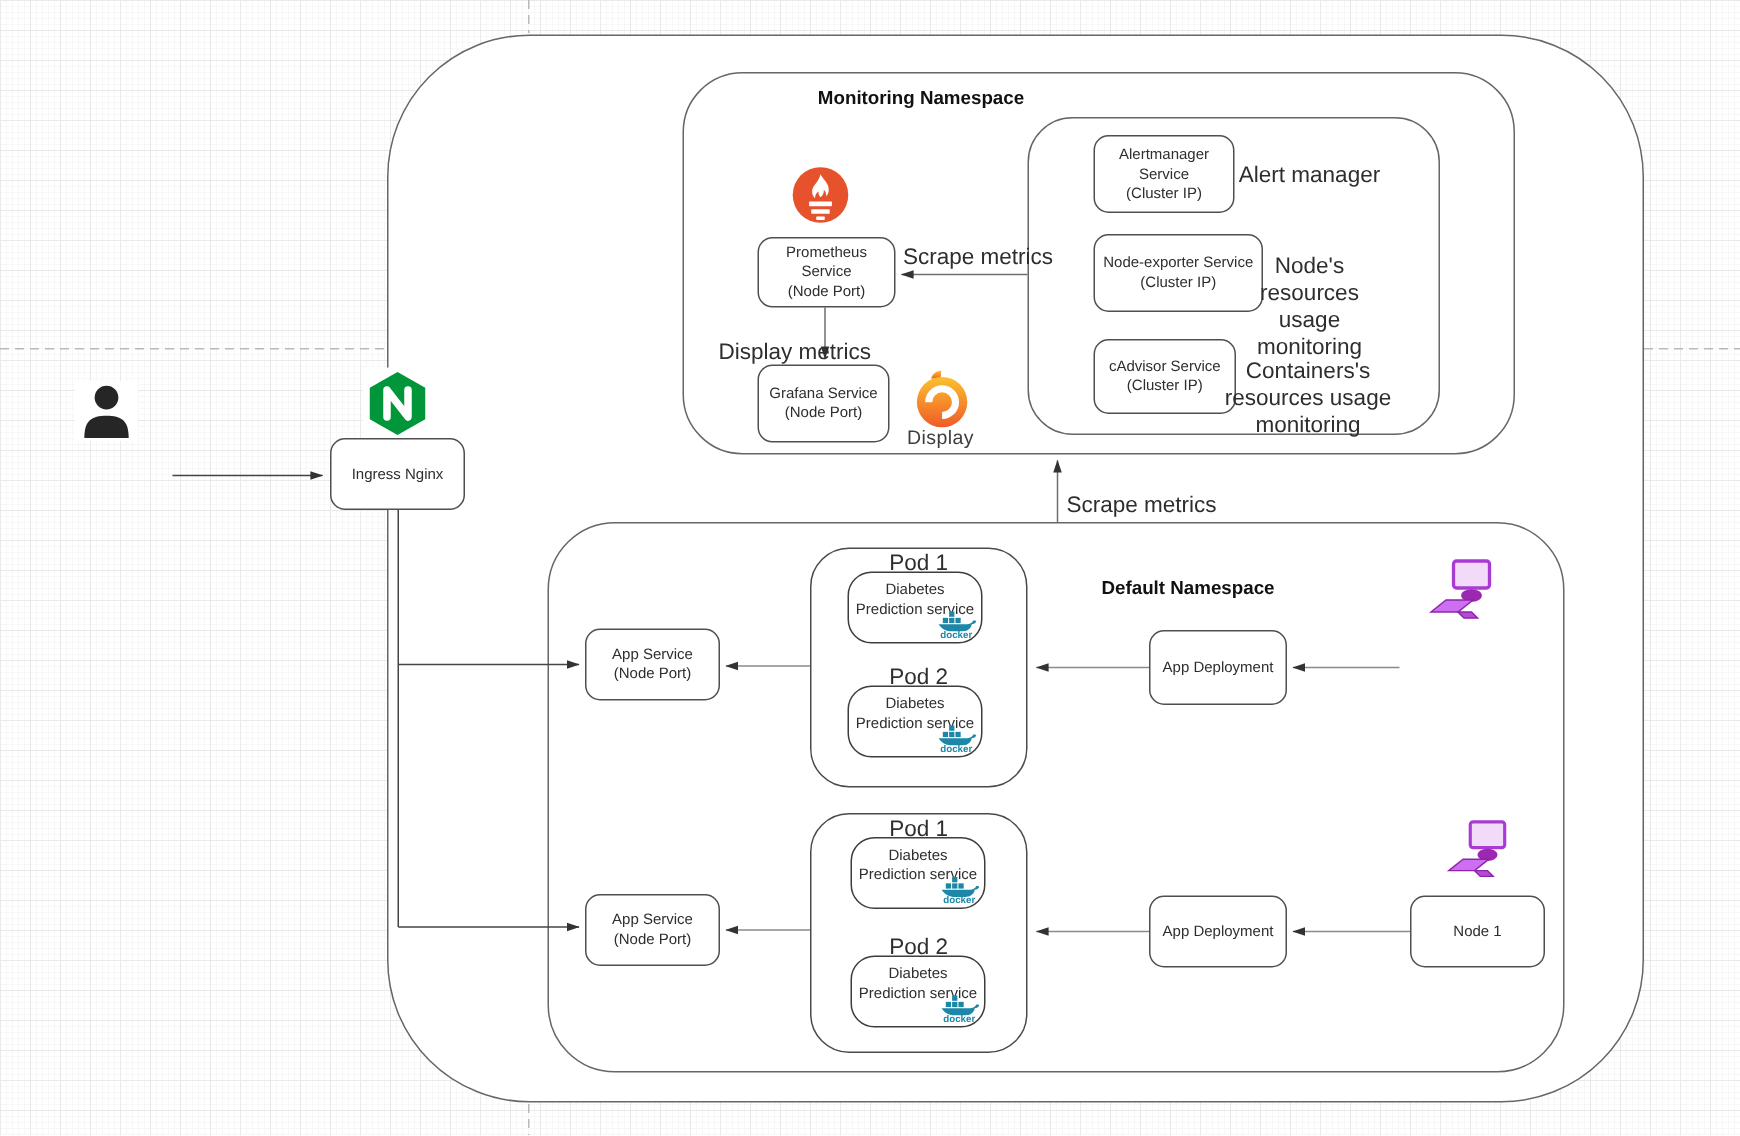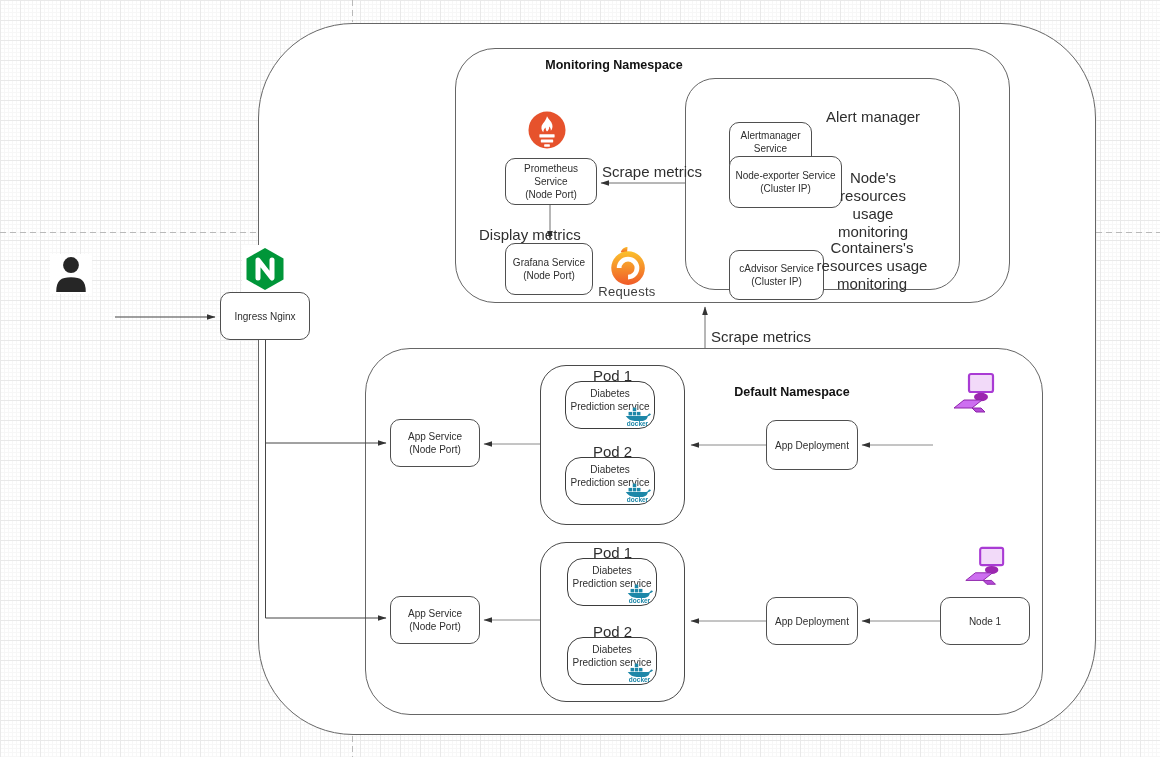--- a/index.html
+++ b/index.html
@@ -126,35 +126,35 @@
         <linearGradient id="gf" x1="0" y1="0" x2="0" y2="1">
           <stop offset="0" stop-color="#fbc12d"></stop>
           <stop offset="1" stop-color="#f05a28"></stop>
         </linearGradient>
       </defs>
       <path d="M14 7 c1-3.5 4-5 6.5-5 l-.5 5.5 z" fill="url(#gf)"></path>
       <circle cx="21" cy="22" r="16" fill="url(#gf)"></circle>
       <path d="M21 22 m-8.5 0 a8.5 8.5 0 1 1 8.5 8.5" stroke="#ffffff" stroke-width="4.5" fill="none"></path>
     </svg>
   </div>
-  <div class="grafana-word" style="left:598px;top:284px;width:58px;">Requests</div>
-
-  <div class="node" style="left:729px;top:90px;width:83px;height:52px;margin-top:32px;">
+  <div class="grafana-word" style="left:598px;top:284px;width:58px;">Display</div>
+
+  <div class="node" style="left:729px;top:90px;width:94px;height:52px;">
     <span>Alertmanager Service</span>
     <span>(Cluster IP)</span>
   </div>
   <div class="lbl" style="left:823px;top:108px;width:100px;">Alert manager</div>
 
   <div class="node" style="left:729px;top:156px;width:113px;height:52px;">
     <span>Node-exporter Service</span>
     <span>(Cluster IP)</span>
   </div>
   <div class="lbl" style="left:821px;top:169px;width:104px;">Node's resources usage monitoring</div>
 
-  <div class="node" style="left:729px;top:226px;width:95px;height:50px;margin-top:24px;">
+  <div class="node" style="left:729px;top:226px;width:95px;height:50px;">
     <span>cAdvisor Service</span>
     <span>(Cluster IP)</span>
   </div>
   <div class="lbl" style="left:813px;top:239px;width:118px;">Containers's resources usage monitoring</div>
 
   <div class="lbl nowrap" style="left:711px;top:328px;width:70px;text-align:left;">Scrape metrics</div>
 
   <div class="lbl title" style="left:728px;top:385px;width:128px;">Default Namespace</div>
 
   <div class="lbl" style="left:540px;top:367px;width:145px;">Pod 1</div>

